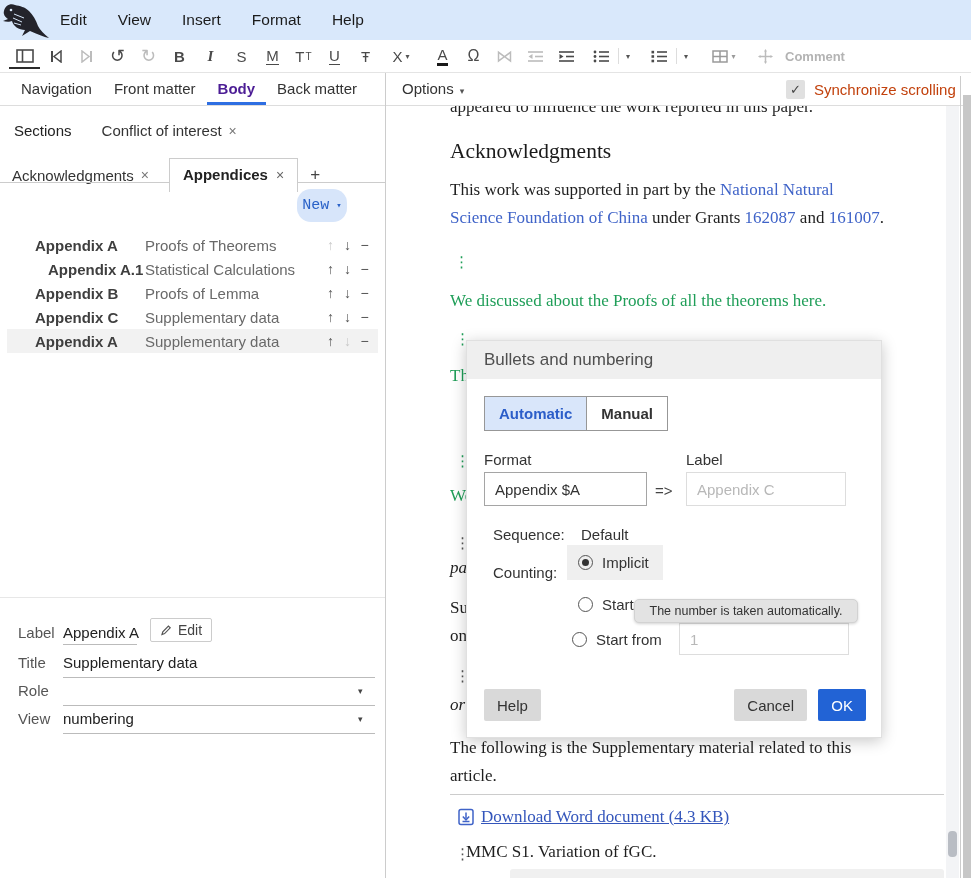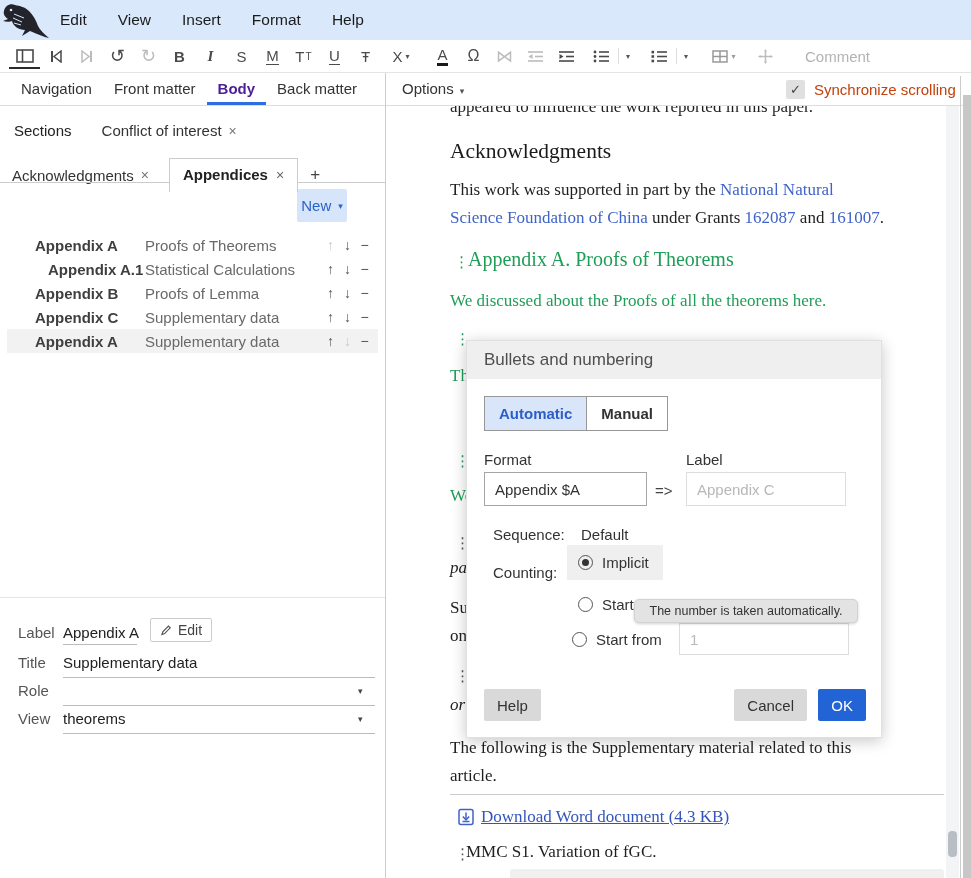--- a/index.html
+++ b/index.html
@@ -17,21 +17,21 @@
   .tb svg { display:block; }
   .tb.dis, .tb.dis span { color:#bcbcbc; }
   .tb .caret { font-size:8px; margin-left:3px; font-weight:normal; color:#555; }
   .tb.active-underline { border-bottom:2px solid #2a2a2a; height:24px; margin-top:2px; }
   .tb .u1 { border-bottom:1.5px solid #4a4a4a; line-height:1; padding-bottom:1px; }
   .tb .u3 { border-bottom:3px solid #1a1a1a; line-height:1; padding-bottom:1px; }
   .tb .serif-i { font-family:"Liberation Serif", serif; font-style:italic; }
   .tb .tt-small { font-size:10px; margin-left:1px; }
   .tb-sep { width:1px; height:16px; background:#ddd; margin:0 1px; flex:0 0 auto; }
   .tb-caretbtn { width:16px; height:26px; display:flex; align-items:center; justify-content:center; font-size:8px; color:#555; flex:0 0 auto; }
-  .comment-label { font-size:15px; color:#b3b3b3; margin-left:24px; font-weight:normal; }
+  .comment-label { font-size:13px; color:#b3b3b3; margin-left:4px; font-weight:bold; }
 
   
   .viewbar { position:absolute; left:0; top:73px; width:971px; height:33px; background:#fff; border-bottom:1px solid #ddd; }
   .nav-tabs { position:absolute; left:10px; top:0; height:32px; display:flex; }
   .nav-tab { padding:0 11px; line-height:31px; font-size:15px; color:#333; }
   .nav-tab.active { font-weight:bold; color:#4c1d95; border-bottom:3px solid #2e6ee2; }
   .options-btn { position:absolute; left:402px; top:0; line-height:32px; font-size:15px; color:#333; }
   .options-btn .caret { font-size:9px; color:#555; margin-left:6px; }
   .sync { position:absolute; left:786px; top:0; height:32px; display:flex; align-items:center; }
   .checkbox { width:19px; height:19px; background:#e0e0e0; border-radius:2px; display:flex; align-items:center; justify-content:center; font-size:13px; color:#444; margin-right:9px; }
@@ -50,21 +50,21 @@
   .sections-title { margin-right:30px; }
   .sec-tab { color:#333; display:flex; align-items:center; }
   .sec-tab .close { color:#777; margin-left:7px; font-size:14px; }
   .tabrow2 { position:absolute; left:12px; top:52px; display:flex; align-items:center; font-size:15px; }
   .tab-ack { display:flex; align-items:center; color:#333; }
   .tab-ack .close { color:#777; margin-left:7px; font-size:14px; }
   .tab-active { position:relative; z-index:2; margin-left:20px; background:#fff; border:1px solid #ccc; border-bottom:none; padding:7px 13px 9px 13px; font-weight:bold; color:#222; display:flex; align-items:center; }
   .tab-active .close { color:#666; margin-left:8px; font-size:14px; font-weight:normal; }
   .tab-add { margin-left:12px; font-size:17px; color:#444; }
   .tabs-underline { position:absolute; left:0; top:76px; width:385px; height:1px; background:#ccc; z-index:1; }
-  .new-btn { position:absolute; left:297px; top:83px; width:50px; height:33px; background:#d7e5fa; border-radius:2px; display:flex; align-items:center; justify-content:center; color:#2a62c8; font-size:15px; }
+  .new-btn { position:absolute; left:297px; top:83px; width:50px; height:33px; background:#d7e5fa; border-radius:14px; display:flex; align-items:center; justify-content:center; color:#2a62c8; font-size:15px;font-family:Liberation Mono, monospace; }
   .new-btn .caret { font-size:9px; margin-left:7px; }
 
   .app-list { position:absolute; left:7px; top:127px; width:371px; }
   .app-row { position:relative; height:24px; display:flex; align-items:center; font-size:15px; }
   .app-row.selected { background:#f2f2f2; }
   .app-label { position:absolute; left:28px; font-weight:bold; color:#3f3f3f; }
   .app-label.indent { left:41px; }
   .app-title { position:absolute; left:138px; color:#696969; }
   .row-ctrls { position:absolute; right:5px; display:flex; align-items:center; }
   .row-ctrls span { width:17px; text-align:center; color:#555; font-size:14px; }
@@ -369,41 +369,40 @@
         <span class="mf-line" style="top:27px;width:312px;"></span>
       </div>
       <div class="mf-row">
         <span class="mf-label">Role</span>
         <span class="mf-value"></span>
         <span class="mf-caret">▾</span>
         <span class="mf-line" style="top:27px;width:312px;"></span>
       </div>
       <div class="mf-row">
         <span class="mf-label">View</span>
-        <span class="mf-value">theorems</span>
+        <span class="mf-value">numbering</span>
         <span class="mf-caret">▾</span>
         <span class="mf-line" style="top:27px;width:312px;"></span>
       </div>
     </div>
   </div>
 
   <div class="right-panel">
     <div class="doc-abs doc-text" style="left:61px; top:-9px;">appeared to influence the work reported in this paper.</div>
 
     <div class="doc-abs doc-h2" style="left:61px; top:33px;">Acknowledgments</div>
 
     <div class="doc-abs doc-text" style="left:61px; top:74px;">
       <span>This work was supported in part by the </span><span class="doc-link">National Natural</span>
     </div>
     <div class="doc-abs doc-text" style="left:61px; top:102px;">
       <span class="doc-link">Science Foundation of China</span><span> under Grants </span><span class="doc-link">162087</span><span> and </span><span class="doc-link">161007</span><span>.</span>
     </div>
 
     <span class="doc-abs handle green" style="left:65px; top:147px;">⋮</span>
-    <div class="doc-abs doc-h3 green" style="left:79px; top:142px;">Appendix A. Proofs of Theorems</div>
     <div class="doc-abs doc-text green" style="left:61px; top:185px;">We discussed about the Proofs of all the theorems here.</div>
 
     <span class="doc-abs handle green" style="left:66px; top:224px;">⋮</span>
     <span class="doc-abs doc-text green" style="left:61px; top:260px;">Th</span>
     <span class="doc-abs handle green" style="left:66px; top:346px;">⋮</span>
     <span class="doc-abs doc-text green" style="left:61px; top:380px;">We</span>
     <span class="doc-abs handle" style="left:66px; top:428px;">⋮</span>
     <span class="doc-abs doc-text ital" style="left:61px; top:452px;">pa</span>
     <span class="doc-abs doc-text" style="left:61px; top:492px;">Su</span>
     <span class="doc-abs doc-text" style="left:61px; top:520px;">on</span>

